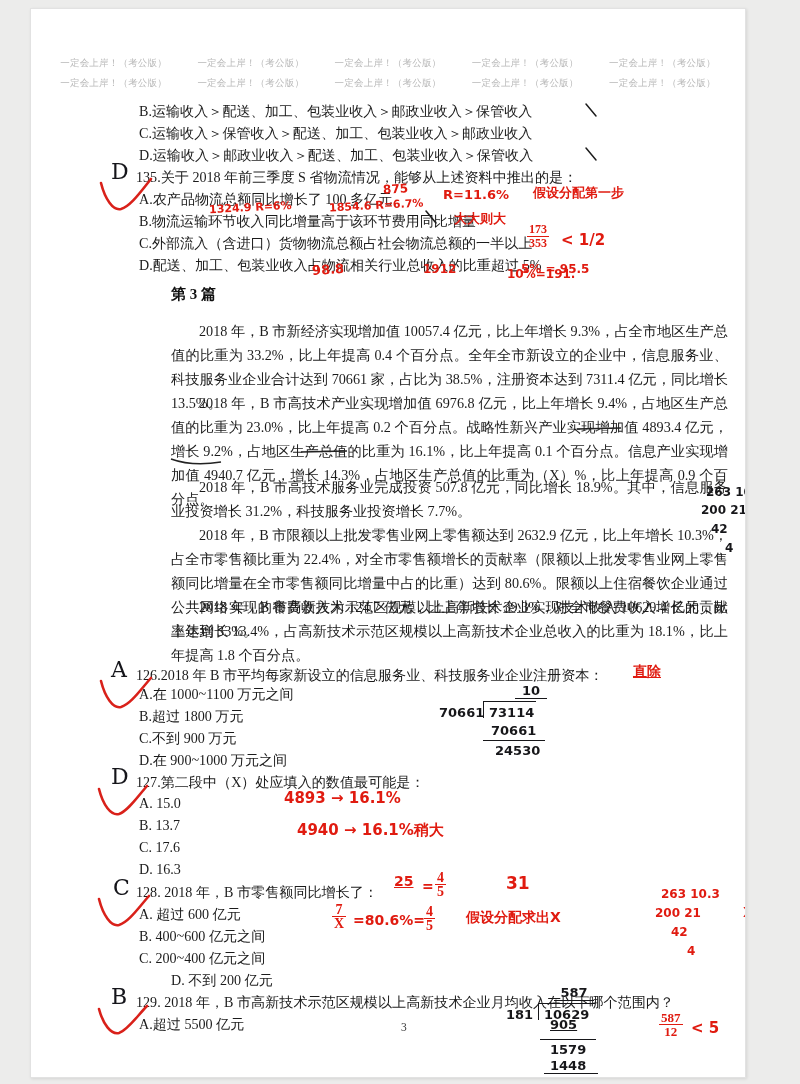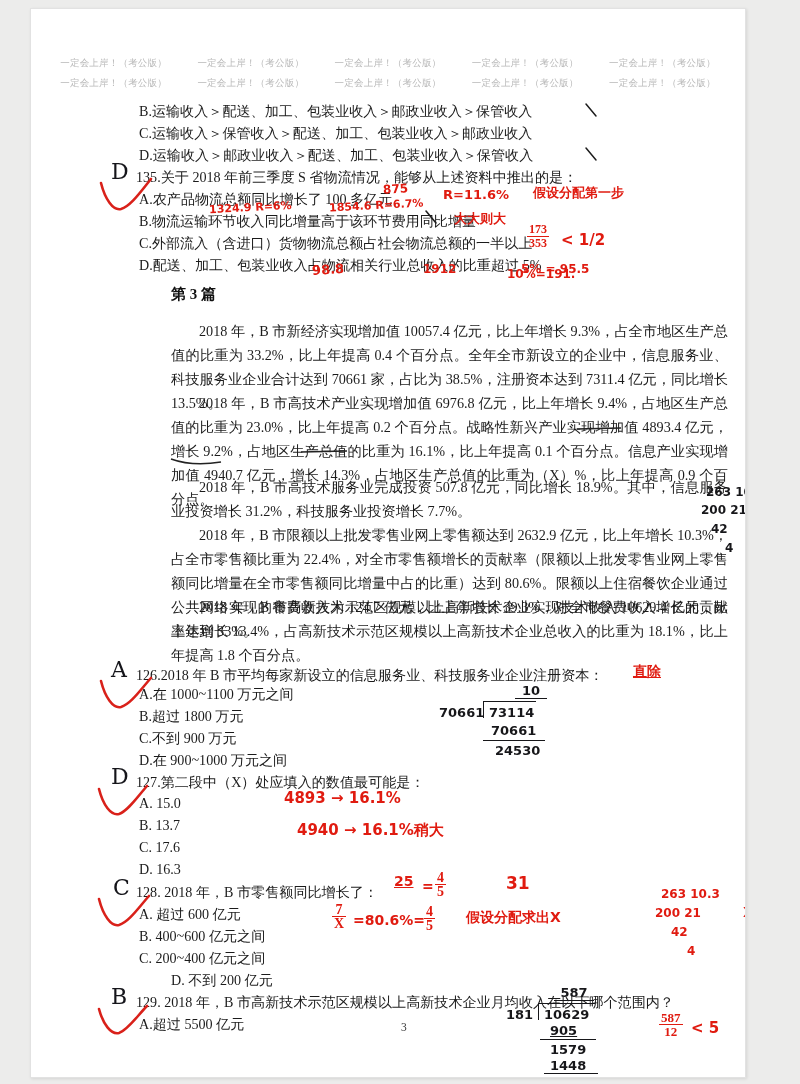--- a/index.html
+++ b/index.html
@@ -338,21 +338,21 @@
     <div class="ink-ans" style="left:80px; top:975px;">B</div>
     <svg class="ink-svg" style="left:66px; top:996px;" width="56" height="36">
       <path d="M2 4 C6 19, 14 30, 22 28 C31 25, 41 10, 50 1" fill="none" stroke="#d9211a" stroke-width="2.6" stroke-linecap="round"></path>
     </svg>
 
     <div class="division" style="left:475px; top:972px; width:180px; height:108px;">
       <span class="quot" style="left:48px; top:4px; width:40px; text-align:center;">587</span>
       <span class="divisor" style="left:0px; top:26px;">181</span>
       <span class="bracket" style="left:32px; top:22px; width:56px; height:16px;"></span>
       <span class="dnum" style="left:38px; top:26px;">10629</span>
-      <span class="dnum" style="left:44px; top:42px;text-decoration:underline;">905</span>
+      <span class="dnum" style="left:44px; top:36px;text-decoration:underline;">905</span>
       <span class="rule" style="left:34px; top:58px; width:56px;"></span>
       <span class="dnum" style="left:44px; top:61px;">1579</span>
       <span class="dnum" style="left:44px; top:77px;">1448</span>
       <span class="rule" style="left:38px; top:92px; width:54px;"></span>
       <span class="dnum" style="left:48px; top:95px;">1310</span>
     </div>
 
     <div class="ink-frac" style="left:628px; top:1002px; font-size:13px;">
       <span class="num">587</span>
       <span class="den">12</span>

